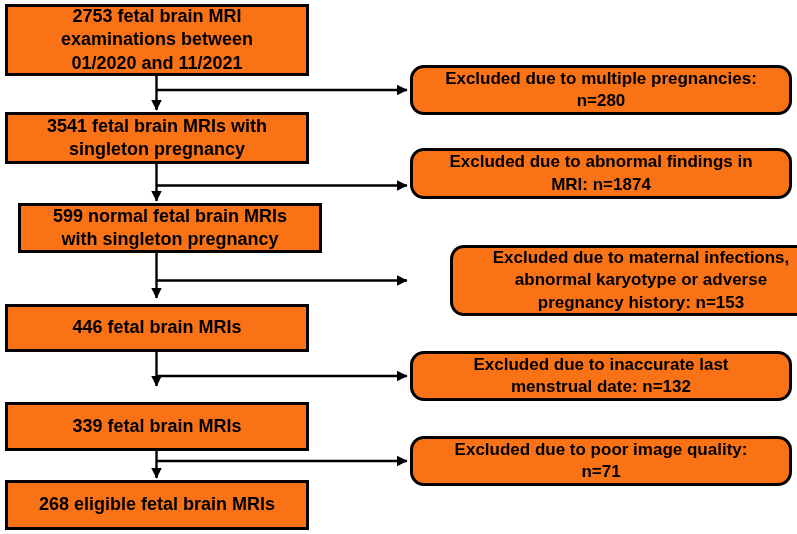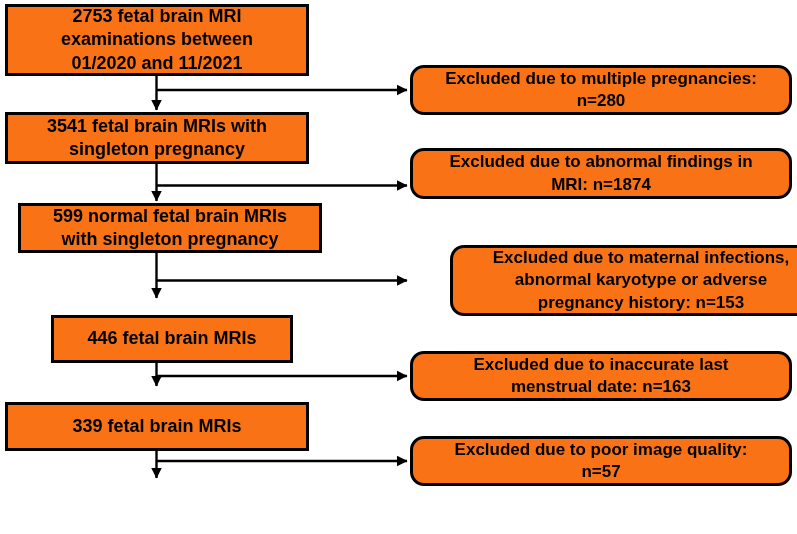--- a/index.html
+++ b/index.html
@@ -35,21 +35,21 @@
     border:3px solid #000000;
     border-radius:14px;
     font-size:17px;
     line-height:1.32;
     padding:2px 8px;
   }
   
   .p1 { left:5px;  top:4px;   width:304px; height:72px; }
   .p2 { left:5px;  top:112px; width:304px; height:52px; }
   .p3 { left:5px;  top:203px; width:304px; height:50px;margin-left:13px; }
-  .p4 { left:5px;  top:315px; width:242px; height:48px;margin-left:46px; }
+  .p4 { left:5px;  top:304px; width:304px; height:48px; }
   .p5 { left:5px;  top:402px; width:304px; height:49px; }
   .p6 { left:5px;  top:480px; width:304px; height:50px; }
   
   .e1 { left:410px; top:65px;  width:382px; height:50px; }
   .e2 { left:410px; top:148px; width:382px; height:51px; }
   .e3 { left:410px; top:245px; width:382px; height:71px;margin-left:40px; }
   .e4 { left:410px; top:351px; width:382px; height:50px; }
   .e5 { left:410px; top:436px; width:382px; height:50px; }
 </style>
 </head>
@@ -79,26 +79,27 @@
 
   <div class="box process p1">2753 fetal brain MRI
 examinations between
 01/2020 and 11/2021</div>
   <div class="box process p2">3541 fetal brain MRIs with
 singleton pregnancy</div>
   <div class="box process p3">599 normal fetal brain MRIs
 with singleton pregnancy</div>
   <div class="box process p4">446 fetal brain MRIs</div>
   <div class="box process p5">339 fetal brain MRIs</div>
+  <div class="box process p6">268 eligible fetal brain MRIs</div>
 
   <div class="box exclude e1">Excluded due to multiple pregnancies:
 n=280</div>
   <div class="box exclude e2">Excluded due to abnormal findings in
 MRI: n=1874</div>
   <div class="box exclude e3">Excluded due to maternal infections,
 abnormal karyotype or adverse
 pregnancy history: n=153</div>
   <div class="box exclude e4">Excluded due to inaccurate last
-menstrual date: n=163</div>
+menstrual date: n=132</div>
   <div class="box exclude e5">Excluded due to poor image quality:
-n=57</div>
+n=71</div>
 
 </div>
 
 </body></html>

